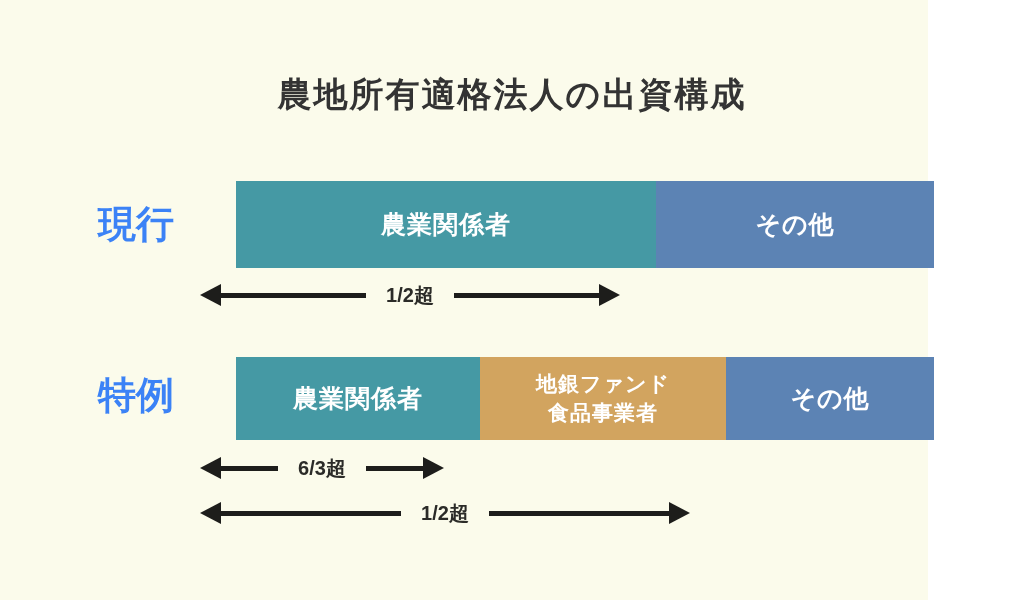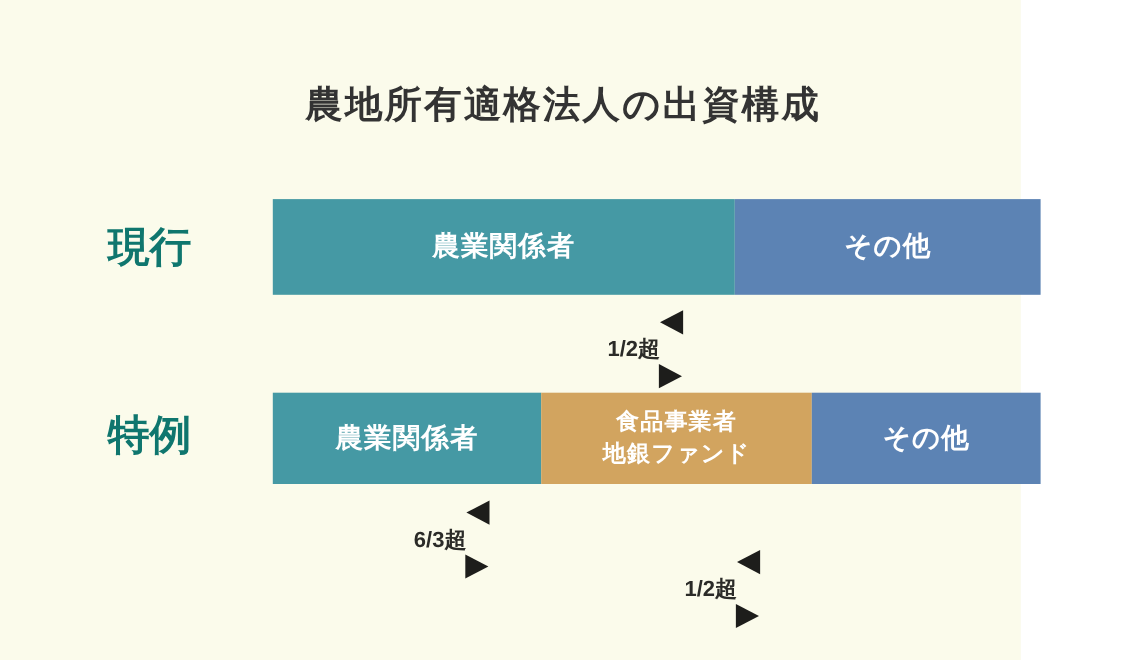--- a/index.html
+++ b/index.html
@@ -32,26 +32,26 @@
   }
   .row-label {
     position: absolute;
     left: 98px;
     width: 84px;
     display: flex;
     align-items: center;
     justify-content: flex-start;
     font-size: 38px;
     font-weight: bold;
-    color: #0f766e;
+    color: #3b82f6;
     text-align: right;
   }
   .bar {
     position: absolute;
-    left: 212px;
+    left: 200px;
     width: 698px;
     display: flex;
     padding-left: 36px;
   }
   .seg {
     display: flex;
     flex-direction: column;
     align-items: center;
     justify-content: center;
     color: #ffffff;
@@ -66,23 +66,22 @@
     font-size: 25px;
     letter-spacing: 1px;
   }
   .seg-sub {
     font-size: 21px;
     letter-spacing: 1px;
   }
   .arrow {
     position: absolute;
     display: flex;
-    align-items: flex-end;
+    align-items: center;
     height: 26px;
-    flex-direction: column;
   }
   .a-line {
     flex: 1;
     height: 5px;
     background: #1d1d1b;
   }
   .a-head {
     width: 0;
     height: 0;
     border-top: 11px solid transparent;
@@ -124,22 +123,22 @@
     <span class="a-head right"></span>
   </div>
 
   <div class="row-label" style="top:354px; height:83px;">特例</div>
 
   <div class="bar" style="top:357px; height:83px;">
     <div class="seg" style="width: 244px; background-color: rgb(69, 153, 164);">
       <span class="seg-line seg-main">農業関係者</span>
     </div>
     <div class="seg" style="width: 246px; background-color: rgb(210, 164, 95);">
+      <span class="seg-line seg-sub">地銀ファンド</span>
       <span class="seg-line seg-sub">食品事業者</span>
-      <span class="seg-line seg-sub">地銀ファンド</span>
     </div>
     <div class="seg" style="width: 208px; background-color: rgb(92, 131, 180);">
       <span class="seg-line seg-main">その他</span>
     </div>
   </div>
 
   <div class="arrow" style="left:200px; top:455px; width:244px;">
     <span class="a-head left"></span>
     <span class="a-line"></span>
     <span class="a-label">6/3超</span>

